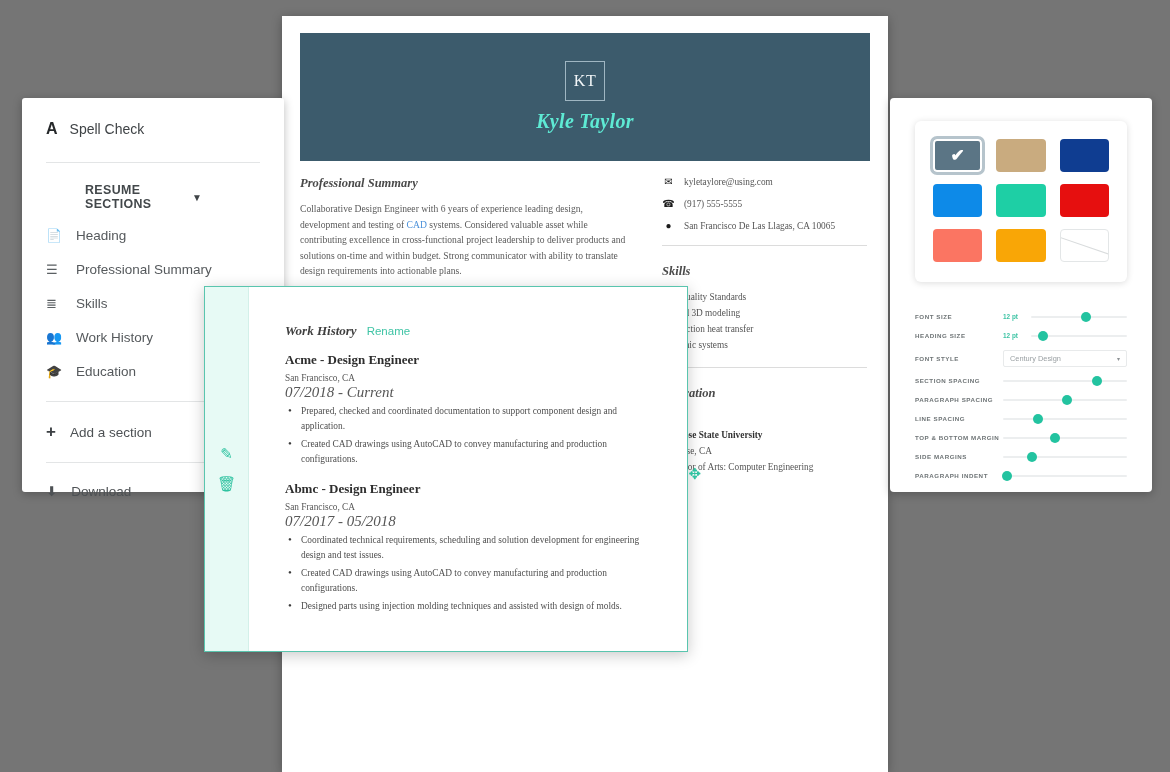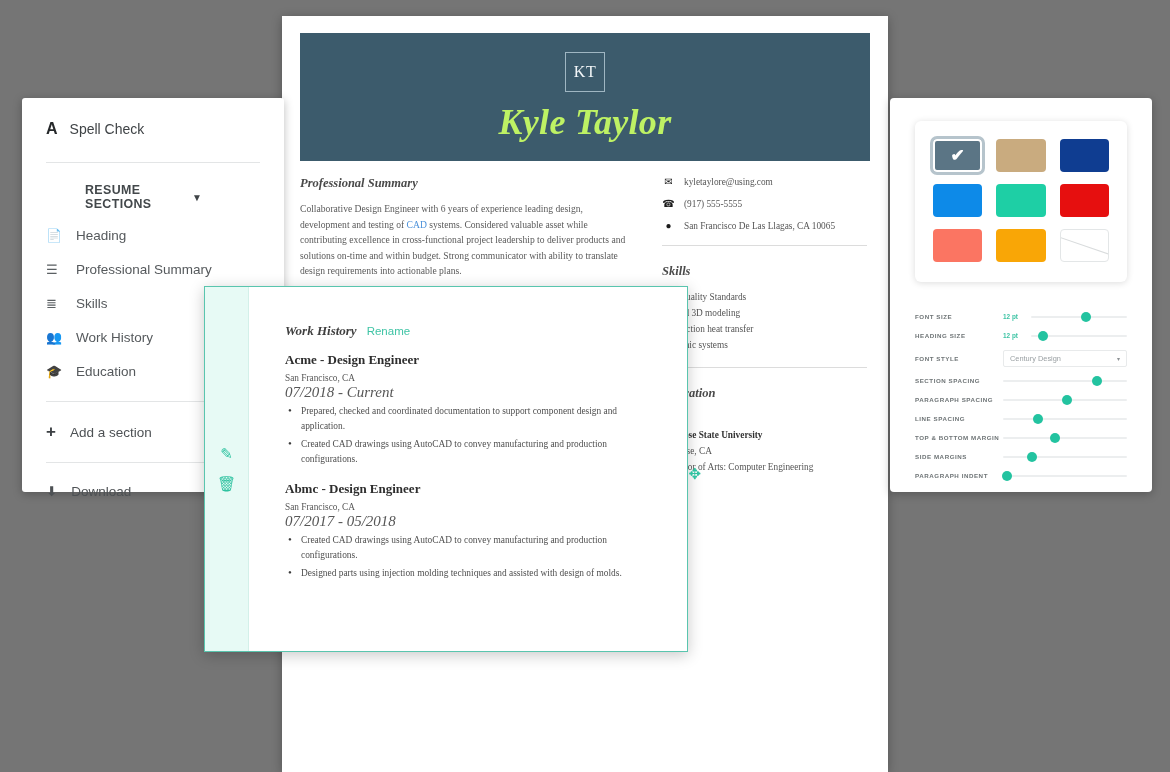--- a/index.html
+++ b/index.html
@@ -28,24 +28,24 @@
   #monogram {
     width: 40px; height: 40px;
     border: 1px solid #9fb6c2;
     display: flex; align-items: center; justify-content: center;
     color: #f2f6f8;
     font-family: "Liberation Serif", serif;
     font-size: 16px; letter-spacing: .5px;
   }
   #resume-name {
     margin-top: 9px;
-    color: #bef264;
+    color: #5eead4;
     font-family: "Liberation Serif", serif;
     font-style: italic; font-weight: bold;
-    font-size: 36px; letter-spacing: .3px;
+    font-size: 20px; letter-spacing: .3px;
   }
 
   .res-col-left { position: absolute; left: 18px; top: 160px; width: 330px; }
   .res-col-right { position: absolute; left: 380px; top: 160px; width: 205px; }
 
   .sec-title {
     font-family: "Liberation Serif", serif;
     font-weight: bold; font-style: italic;
     font-size: 12.5px; color: #4a4a4a;
     margin-bottom: 10px;
@@ -314,20 +314,21 @@
           <li>Prepared, checked and coordinated documentation to support component design and application.</li>
           <li>Created CAD drawings using AutoCAD to convey manufacturing and production configurations.</li>
         </ul>
       </div>
 
       <div class="job">
         <div class="job-title">Abmc - Design Engineer</div>
         <div class="job-loc">San Francisco, CA</div>
         <div class="job-date">07/2017 - 05/2018</div>
         <ul>
+          <li>Coordinated technical requirements, scheduling and solution development for engineering design and test issues.</li>
           <li>Created CAD drawings using AutoCAD to convey manufacturing and production configurations.</li>
           <li>Designed parts using injection molding techniques and assisted with design of molds.</li>
         </ul>
       </div>
     </div>
 
     <div id="wh-move-handle">✥</div>
   </div>
 
   <div id="settings-panel">

